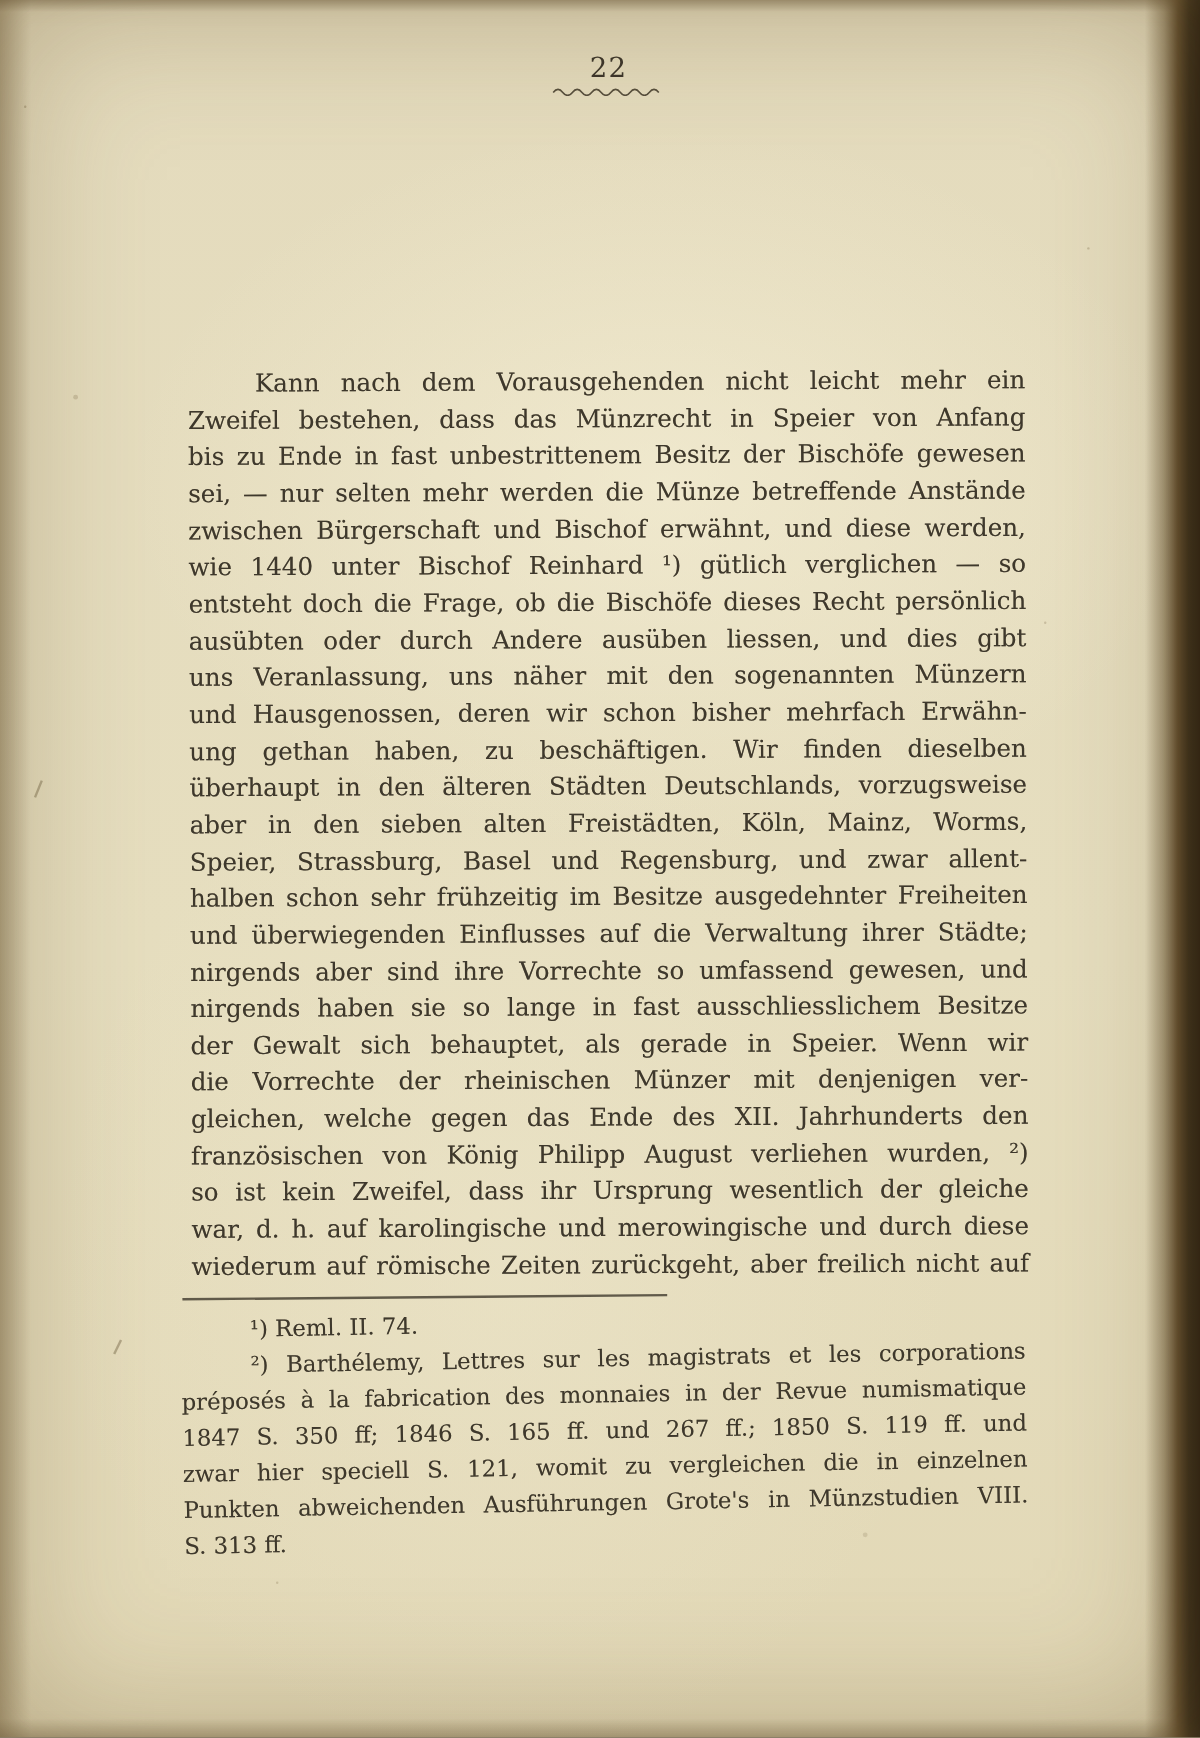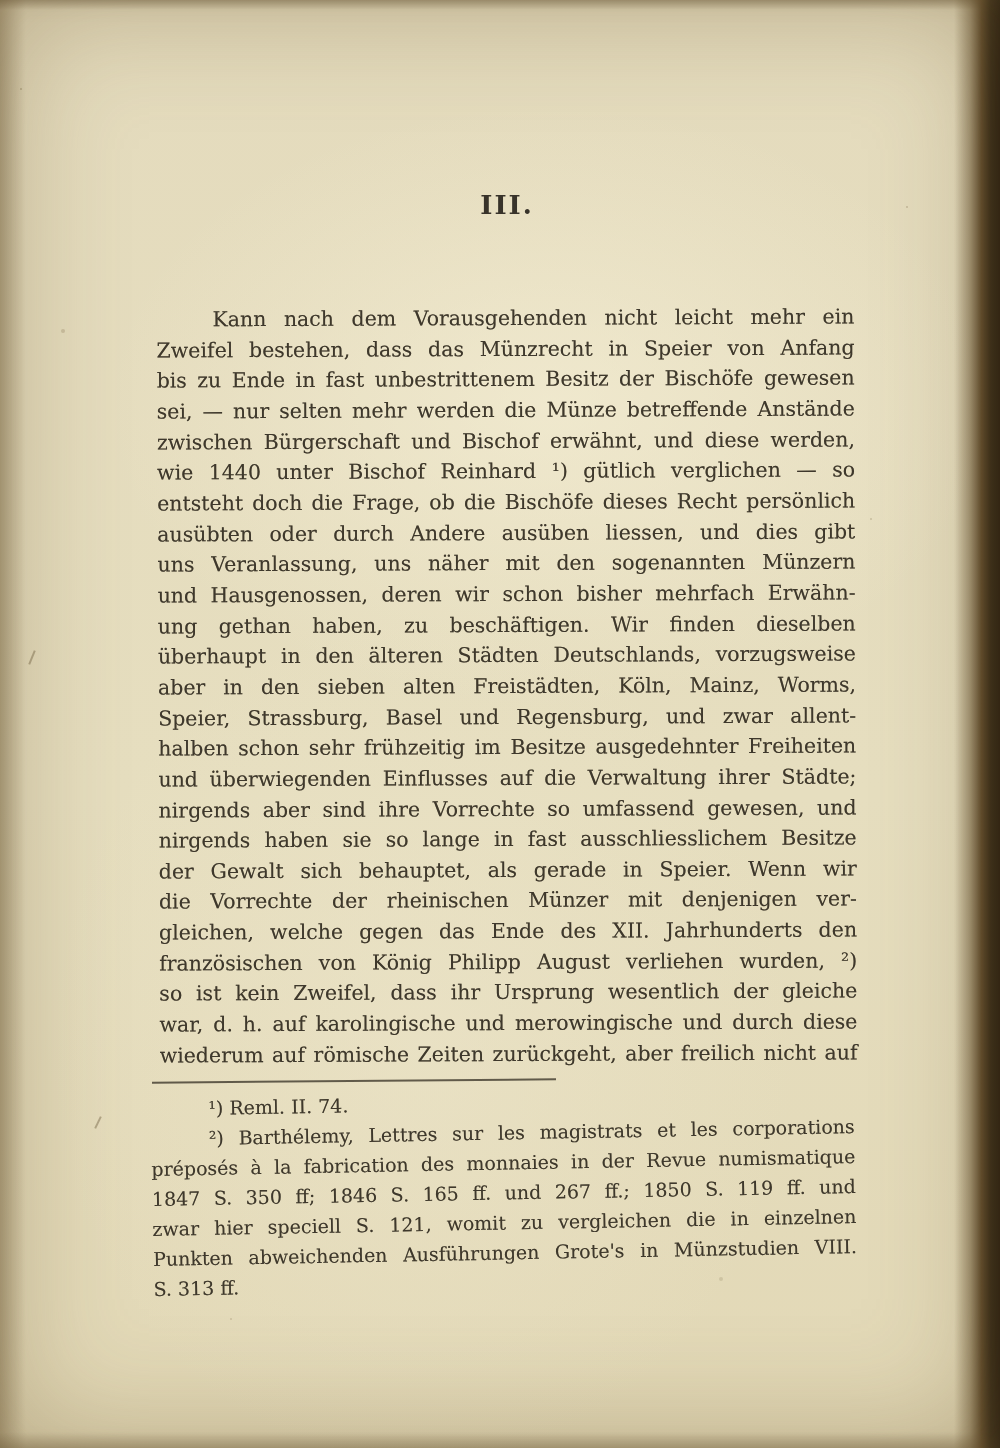--- a/index.html
+++ b/index.html
@@ -65,22 +65,27 @@
 </style>
 </head>
 <body>
 
 <div class="page">
 
   <div class="edge-left"></div>
   <div class="edge-top"></div>
   <div class="edge-bottom"></div>
 
+  <div class="pagehead">
+    <div class="pagenum">22</div>
+    <svg class="squiggle" width="96" height="9" viewBox="0 0 96 9">
+      <path d="M2 6 Q6 1 10 6 T18 6 T26 6 T34 6 T42 6 T50 6 T58 6 T66 6 T74 6 T82 6 T90 6" fill="none" stroke="#564e3c" stroke-width="1.3"></path>
+    </svg>
+  </div>
 
-  <div class="section">III.</div>
 
 
   <div class="body">
     <div class="jline ind">Kann nach dem Vorausgehenden nicht leicht mehr ein</div>
     <div class="jline">Zweifel bestehen, dass das Münzrecht in Speier von Anfang</div>
     <div class="jline">bis zu Ende in fast unbestrittenem Besitz der Bischöfe gewesen</div>
     <div class="jline">sei, — nur selten mehr werden die Münze betreffende Anstände</div>
     <div class="jline">zwischen Bürgerschaft und Bischof erwähnt, und diese werden,</div>
     <div class="jline">wie 1440 unter Bischof Reinhard ¹) gütlich verglichen — so</div>
     <div class="jline">entsteht doch die Frage, ob die Bischöfe dieses Recht persönlich</div>

